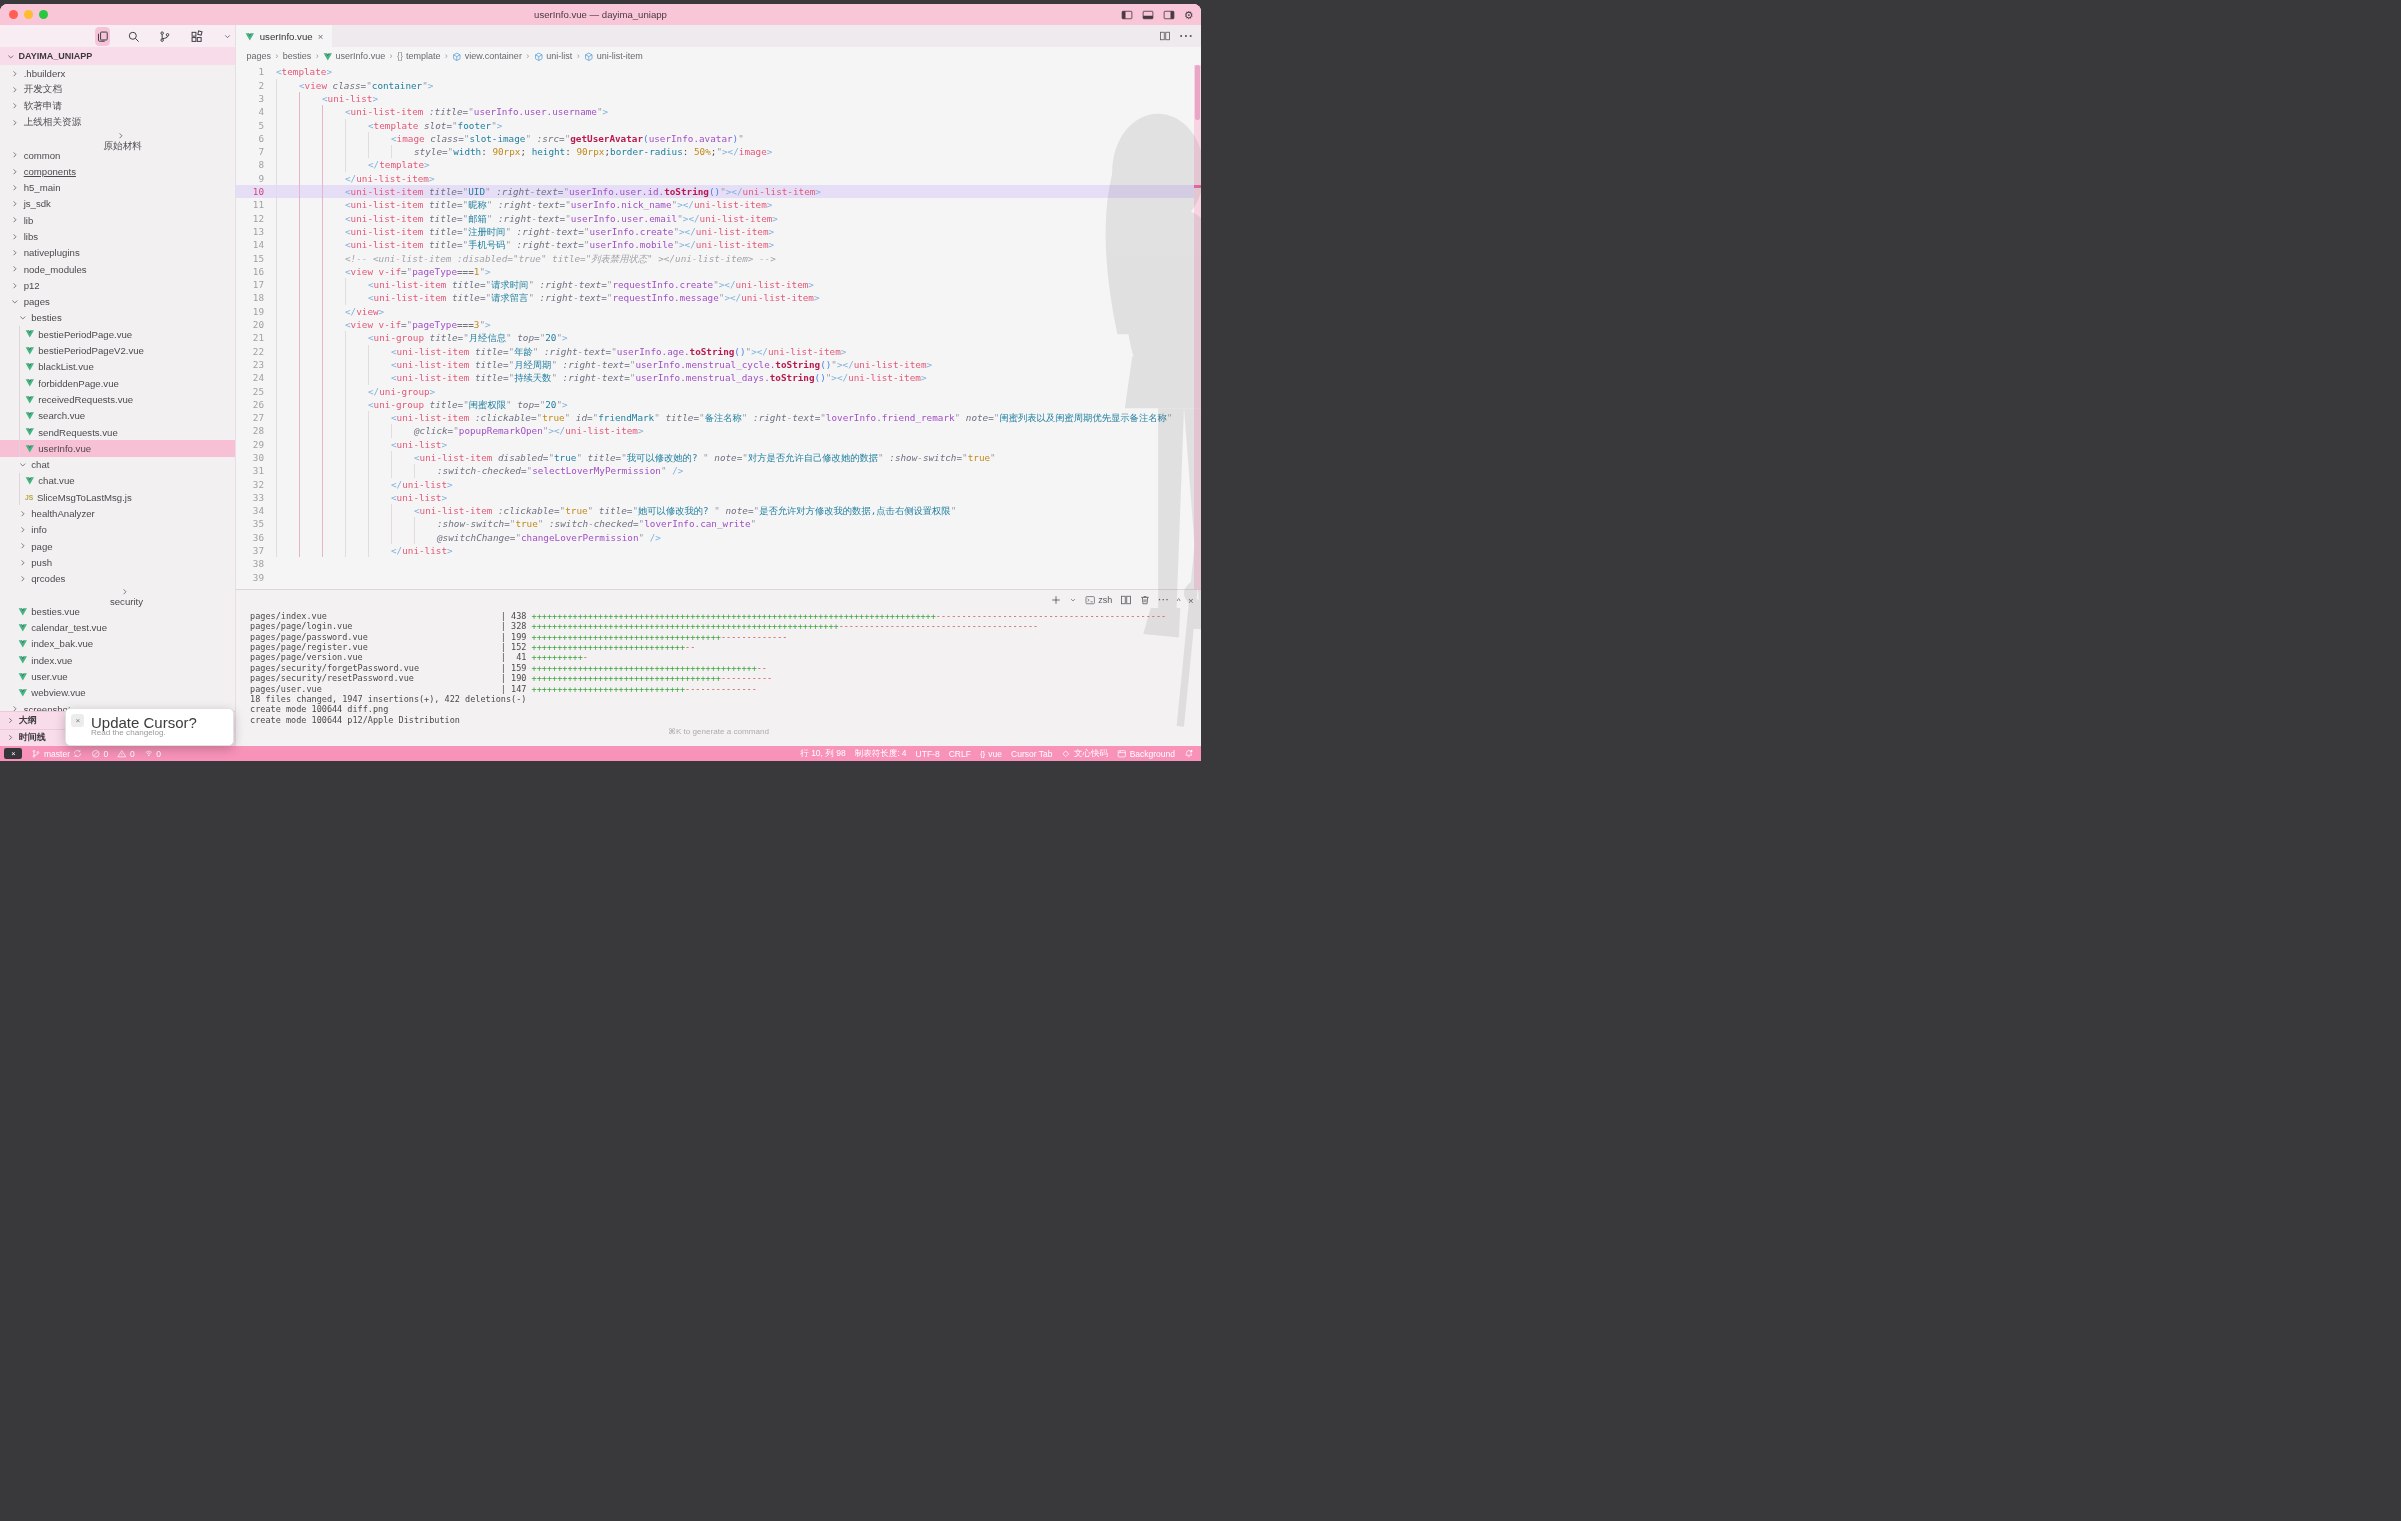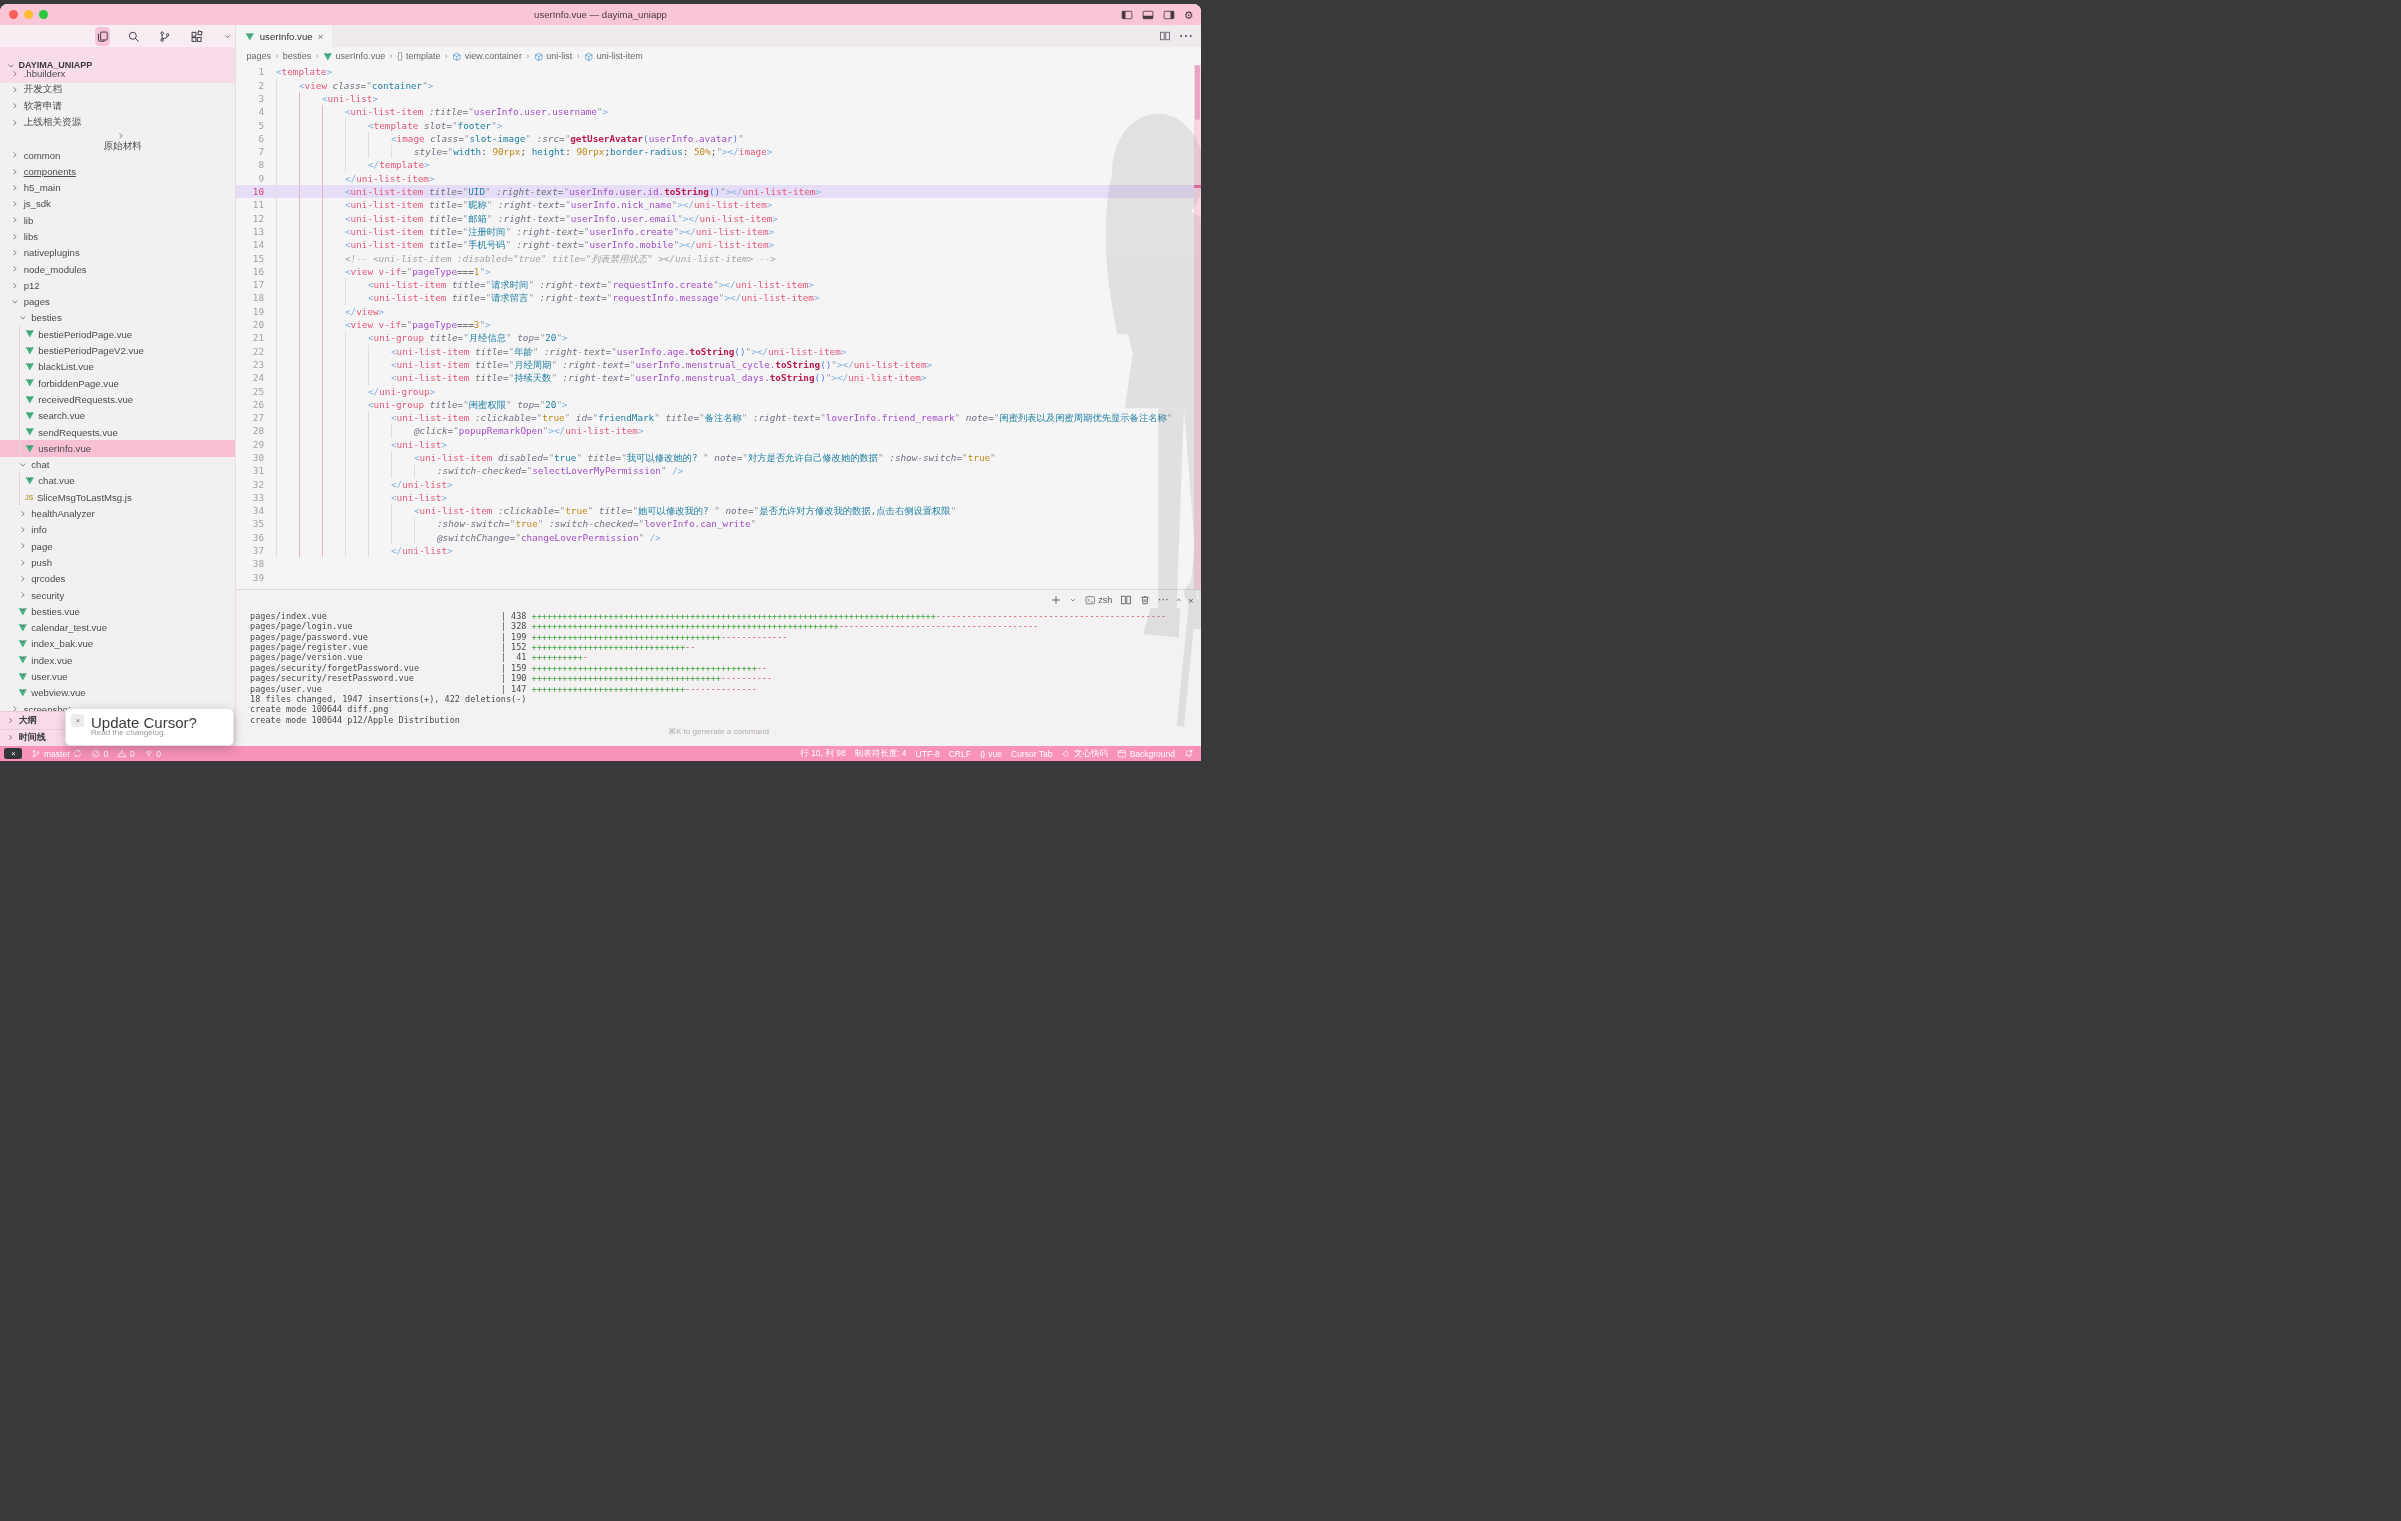--- a/index.html
+++ b/index.html
@@ -16,21 +16,21 @@
   .ic{display:inline-block;width:12px;height:12px;position:relative;color:inherit;}
   .ic svg{width:100%;height:100%;display:block;}
   .gear{font-size:11px;line-height:12px;color:#463a40;}
   
   .main{position:absolute;top:21px;left:0;right:0;bottom:15.5px;display:flex;}
   
   .sidebar{position:relative;width:235px;min-width:235px;background:#f3f0f2;border-right:0.7px solid #e7dde3;overflow:hidden;}
   .side-toolbar{height:22px;background:#f7edf2;display:flex;align-items:center;gap:16.3px;padding-left:95px;color:#3e3e42;}
   .side-toolbar .slot{width:19px;height:19px;display:flex;align-items:center;justify-content:center;border-radius:4.4px;}
   .slot.active{background:#f7c3d9;}
-  .project-row{height:36px;background:#f9dcea;display:flex;align-items:center;gap:3px;padding-left:6px;
+  .project-row{height:18px;background:#f9dcea;display:flex;align-items:center;gap:3px;padding-left:6px;
     font-size:9px;font-weight:bold;color:#3a3a3e;}
   .tree{position:absolute;top:40px;left:0;right:0;}
   .trow{height:16.3px;display:flex;align-items:center;font-size:9.6px;color:#4b4b4f;position:relative;white-space:nowrap;}
   .trow .ic{width:10.4px;height:10.4px;margin-right:3.7px;flex:none;}
   .trow.selected{background:#f8c0d5;}
   .guide2{position:absolute;left:19px;top:0;bottom:0;width:0.7px;background:#dcd6da;}
   .jsbadge{font-weight:bold;font-size:6.7px;color:#b3a53c;margin-right:3.7px;}
   .side-bottom{position:absolute;left:0;right:0;bottom:0;}
   .brow{height:16.3px;display:flex;align-items:center;gap:3.7px;background:#f9dcea;border-top:0.7px solid #eec9db;
     font-size:9px;font-weight:bold;color:#3a3a3e;padding-left:6px;}
@@ -449,21 +449,21 @@
             <span>push</span>
           </div>
           <div class="trow" style="padding-left: 18px;">
             <span class="ic" style="width: 9.6px; height: 9.6px;">
               <svg viewBox="0 0 16 16" fill="none" stroke="currentColor" stroke-width="1.2">
                 <path d="M6 4l4 4-4 4"></path>
               </svg>
             </span>
             <span>qrcodes</span>
           </div>
-          <div class="trow" style="padding-left: 18px;">
+          <div class="trow" style="padding-left: 18px; flex-direction: column;">
             <span class="ic" style="width: 9.6px; height: 9.6px;">
               <svg viewBox="0 0 16 16" fill="none" stroke="currentColor" stroke-width="1.2">
                 <path d="M6 4l4 4-4 4"></path>
               </svg>
             </span>
             <span>security</span>
           </div>
           <div class="trow" style="padding-left: 18px;">
             <span class="ic" style="width: 9.6px; height: 9.6px;">
               <svg viewBox="0 0 16 16">

